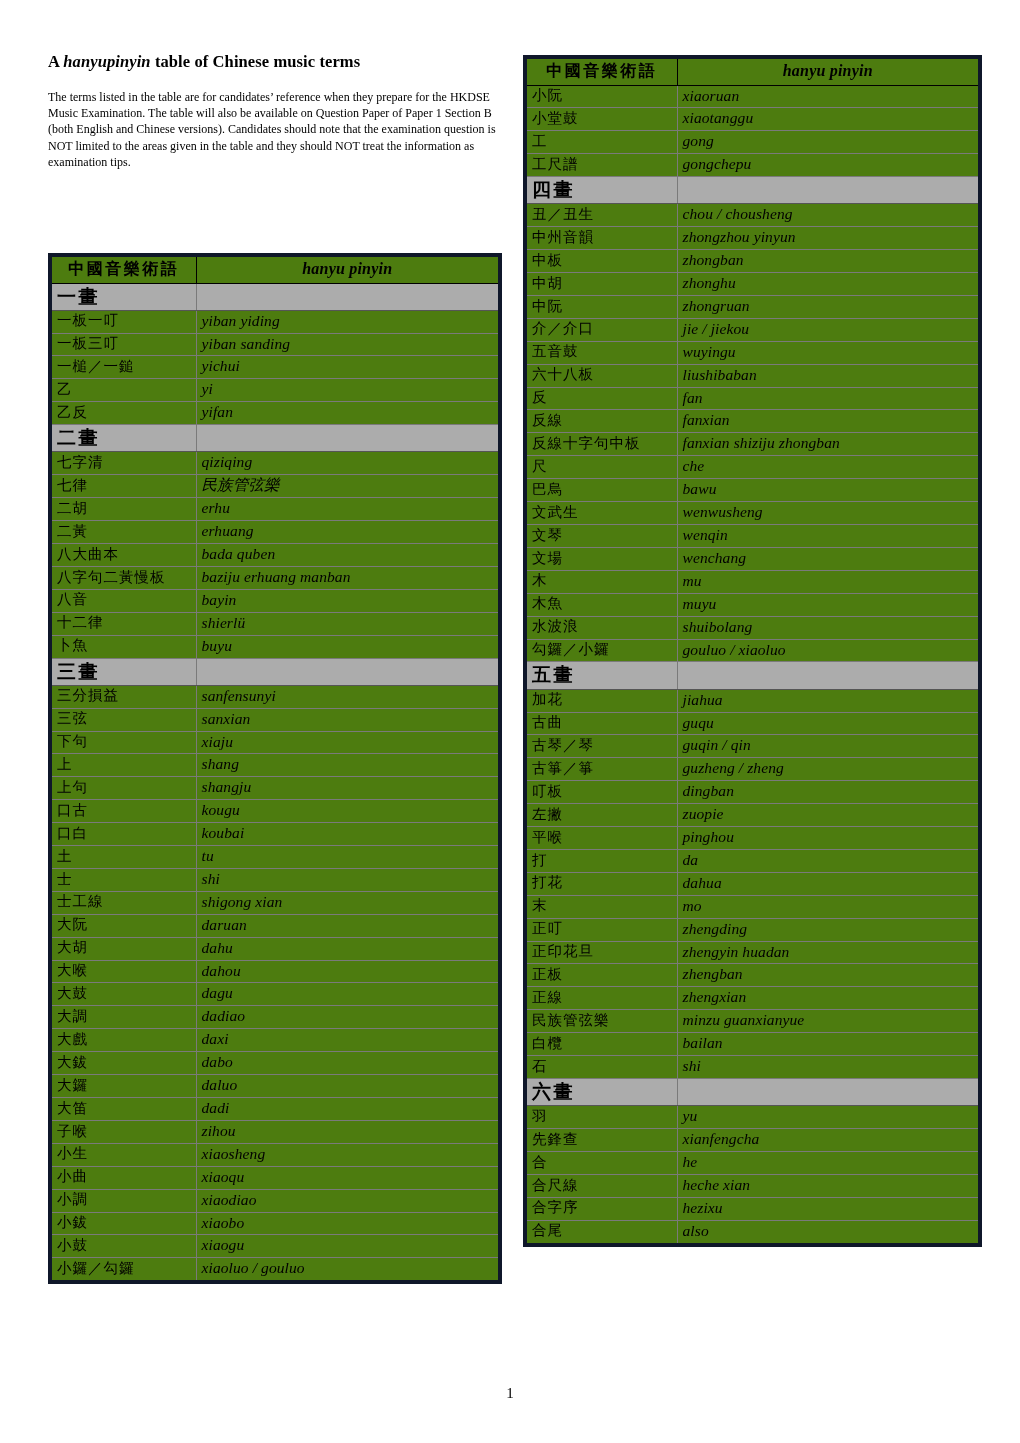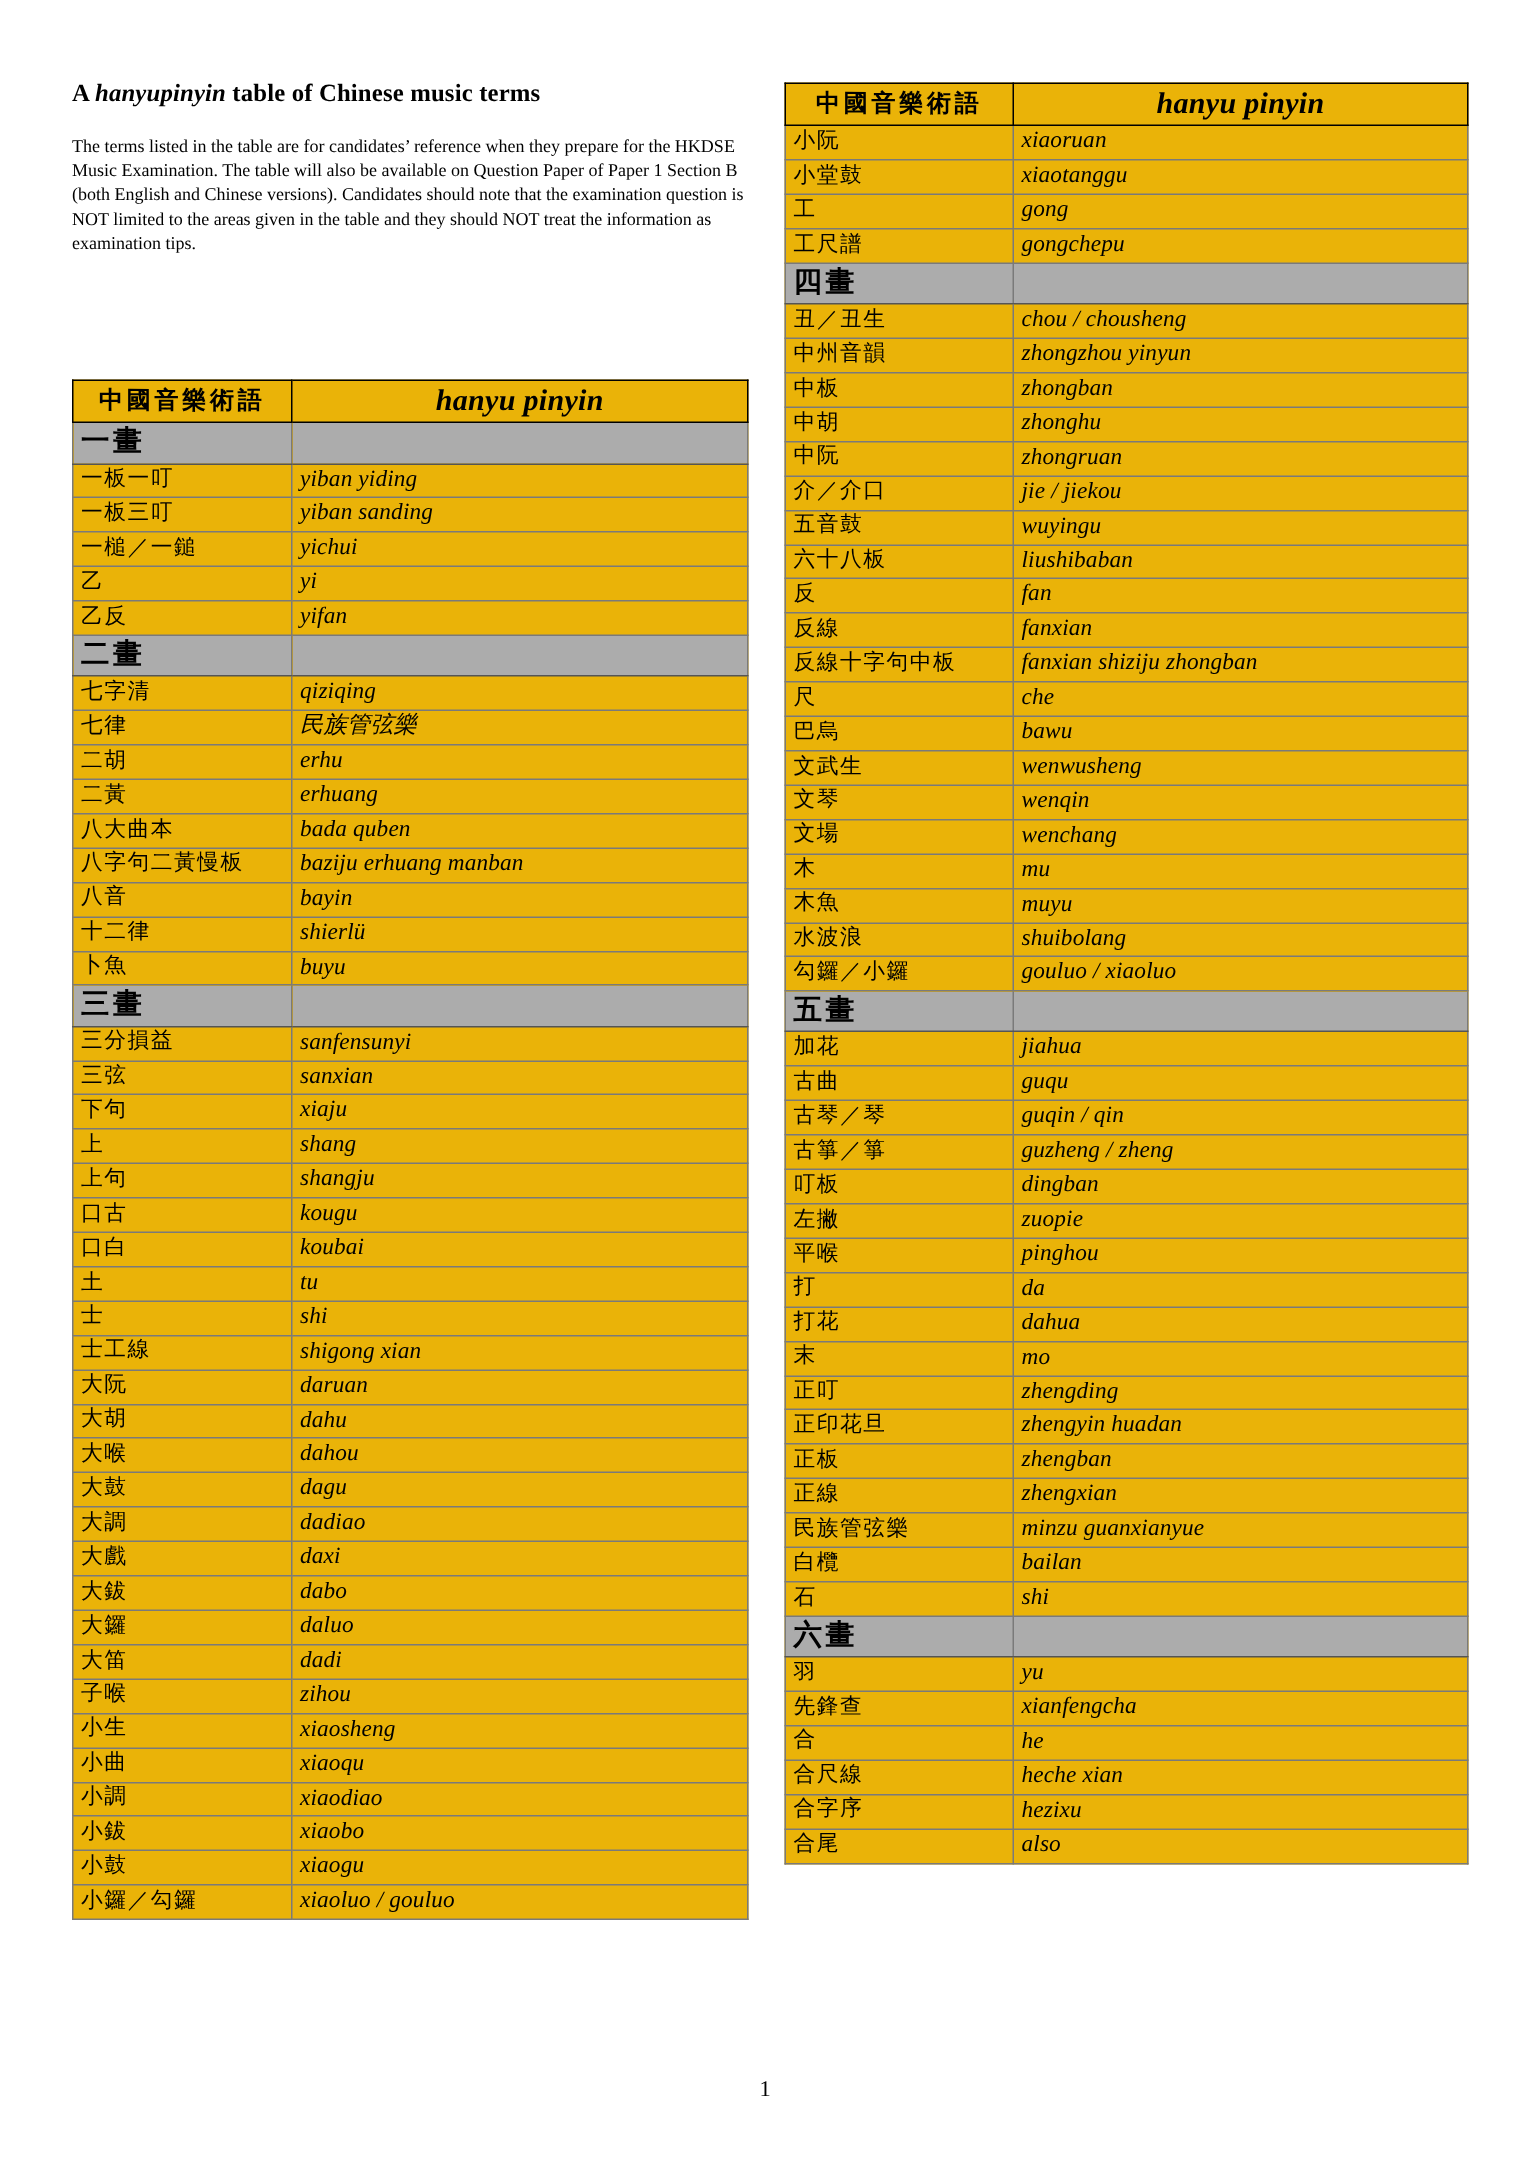--- a/index.html
+++ b/index.html
@@ -48,22 +48,22 @@
     font-size: 12px;
     line-height: 1.36;
     margin: 0;
     text-align: left;
   }
 
   
   .tbl {
     border-collapse: collapse;
     table-layout: fixed;
-    border: 1px solid #0f172a;
-    background: #eab308;
+    border: 4px solid #0f172a;
+    background: #4d7c0f;
   }
   .tbl td, .tbl th {
     border: 1px solid #7a7a7a;
     padding: 1px 5px 2px 5px;
     vertical-align: middle;
     font-size: 14.5px;
     line-height: 1.22;
     height: 21px;
     box-sizing: border-box;
     overflow: hidden;
@@ -75,21 +75,21 @@
     height: 28px;
   }
   .tbl tr.hdr th.zh {
     font-family: "DejaVu Serif", "Liberation Serif", serif;
     font-size: 16px;
     letter-spacing: 2.5px;
     font-weight: bold;
   }
   .tbl tr.hdr th.py {
     font-style: italic;
-    font-size: 20px;
+    font-size: 16px;
     font-weight: bold;
     letter-spacing: 0.2px;
   }
 
   td.zh, th.zh {
     font-family: "DejaVu Serif", "Liberation Serif", serif;
     font-size: 14.5px;
     letter-spacing: 1px;
   }
   td.py {

